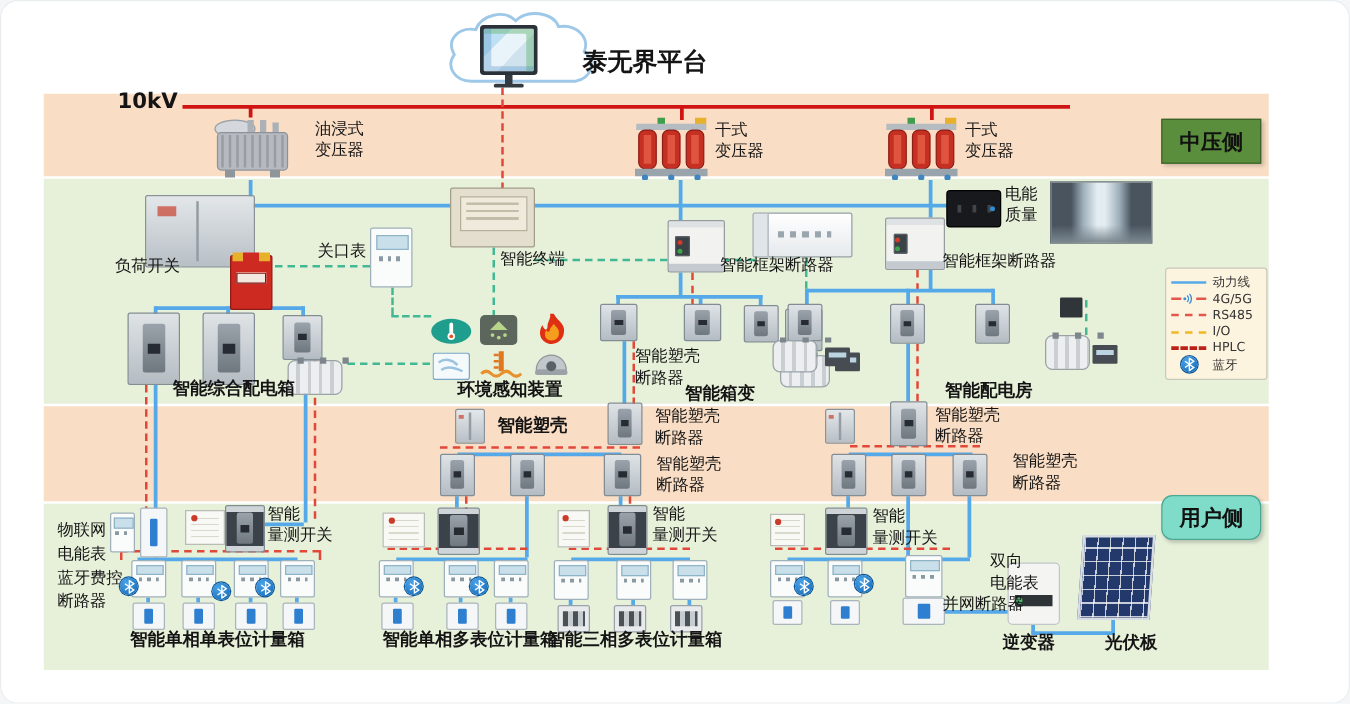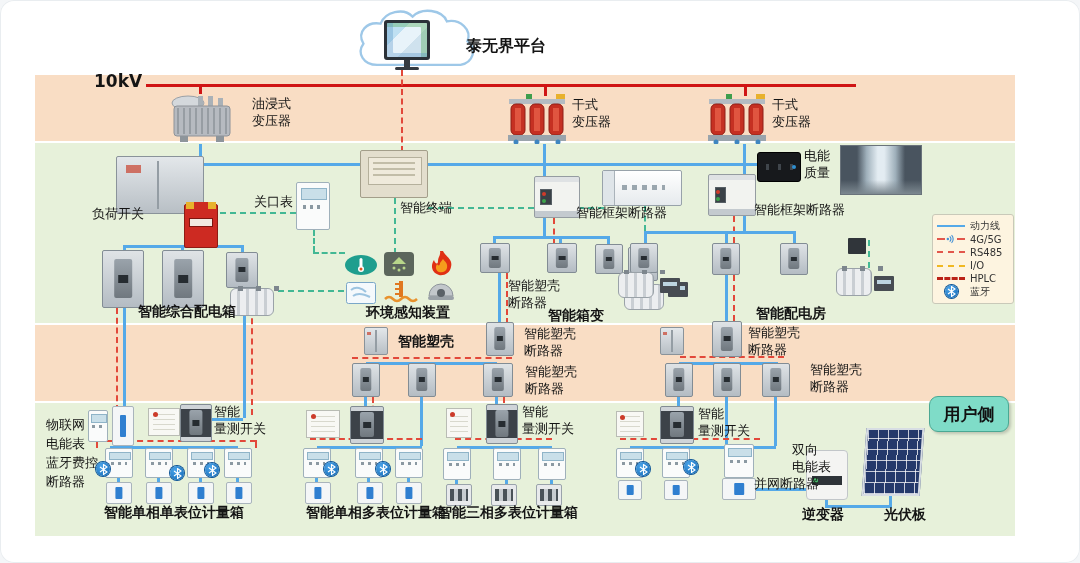--- a/index.html
+++ b/index.html
@@ -13,21 +13,21 @@
   .lpv{position:absolute;width:3px;background:#55a9e8;z-index:1;}
   .lbh{position:absolute;height:3px;background:#d01414;z-index:1;}
   .lbv{position:absolute;width:3px;background:#d01414;z-index:1;}
   .lrh{position:absolute;height:0;border-top:2px dashed #e2483a;z-index:1;}
   .lrv{position:absolute;width:0;border-left:2px dashed #e2483a;z-index:1;}
   .lth{position:absolute;height:0;border-top:2px dashed #43b894;z-index:1;}
   .ltv{position:absolute;width:0;border-left:2px dashed #43b894;z-index:1;}
   
   .L{position:absolute;font-size:13px;line-height:1.3;color:#141414;white-space:pre-line;z-index:3;}
   .L.b{font-weight:bold;font-size:14px;}
-  .L.big{font-weight:bold;font-size:16px;}
+  .L.big{font-weight:bold;font-size:20px;}
   
   .badge{position:absolute;left:929px;width:78px;height:34px;display:flex;align-items:center;justify-content:center;font-weight:bold;font-size:17px;color:#111;z-index:3;box-shadow:2px 2px 3px rgba(0,0,0,.18);}
   
   .dev{position:absolute;z-index:2;box-sizing:border-box;}
   .cab{background:linear-gradient(180deg,#e3e7ea,#b8bfc5);border:1px solid #8a939a;border-radius:2px;}
   .cab::before{content:"";position:absolute;left:46%;top:8%;width:2px;height:84%;background:#949da4;}
   .cab::after{content:"";position:absolute;left:10%;top:14%;width:18%;height:14%;background:#c9412e;opacity:.7;}
   .mccb{background:linear-gradient(180deg,#dfe3e6,#b4bcc3);border:1px solid #828c94;border-radius:2px;}
   .mccb::before{content:"";position:absolute;left:50%;top:14%;transform:translateX(-50%);width:44%;height:70%;background:linear-gradient(180deg,#9aa3ab,#70787f);border-radius:2px;}
   .mccb::after{content:"";position:absolute;left:50%;top:42%;transform:translateX(-50%);width:24%;height:15%;background:#262c31;}
@@ -218,20 +218,21 @@
     <rect x="9" y="14" width="6" height="23" fill="#e05540"></rect>
       <rect x="28" y="14" width="6" height="23" fill="#e05540"></rect>
       <rect x="47" y="14" width="6" height="23" fill="#e05540"></rect>
     <rect x="2" y="41" width="58" height="6" fill="#9aa4ac"></rect>
       <circle cx="10" cy="48" r="2.5" fill="#3f86c0"></circle>
       <circle cx="31" cy="48" r="2.5" fill="#3f86c0"></circle>
       <circle cx="52" cy="48" r="2.5" fill="#3f86c0"></circle>
   </svg>
   <div class="L" style="left:772px;top:97px">干式
 变压器</div>
+  <div class="badge" style="top:95px;background:#5a8e3d;border:1px solid #3c6428">中压侧</div>
 
   <div class="dev cab" style="left:116px;top:156px;width:88px;height:58px"></div>
   <div class="L" style="left:92px;top:206px">负荷开关</div>
   <div class="dev redbox" style="left:184px;top:204px;width:34px;height:44px"></div>
   <div class="dev meterbox" style="left:296px;top:182px;width:34px;height:48px"></div>
   <div class="L" style="left:254px;top:194px">关口表</div>
   <div class="dev terminal" style="left:360px;top:150px;width:68px;height:48px"></div>
   <div class="L" style="left:400px;top:200px">智能终端</div>
   <div class="dev mccb" style="left:102px;top:250px;width:42px;height:58px"></div>
   <div class="dev mccb" style="left:162px;top:250px;width:42px;height:58px"></div>

